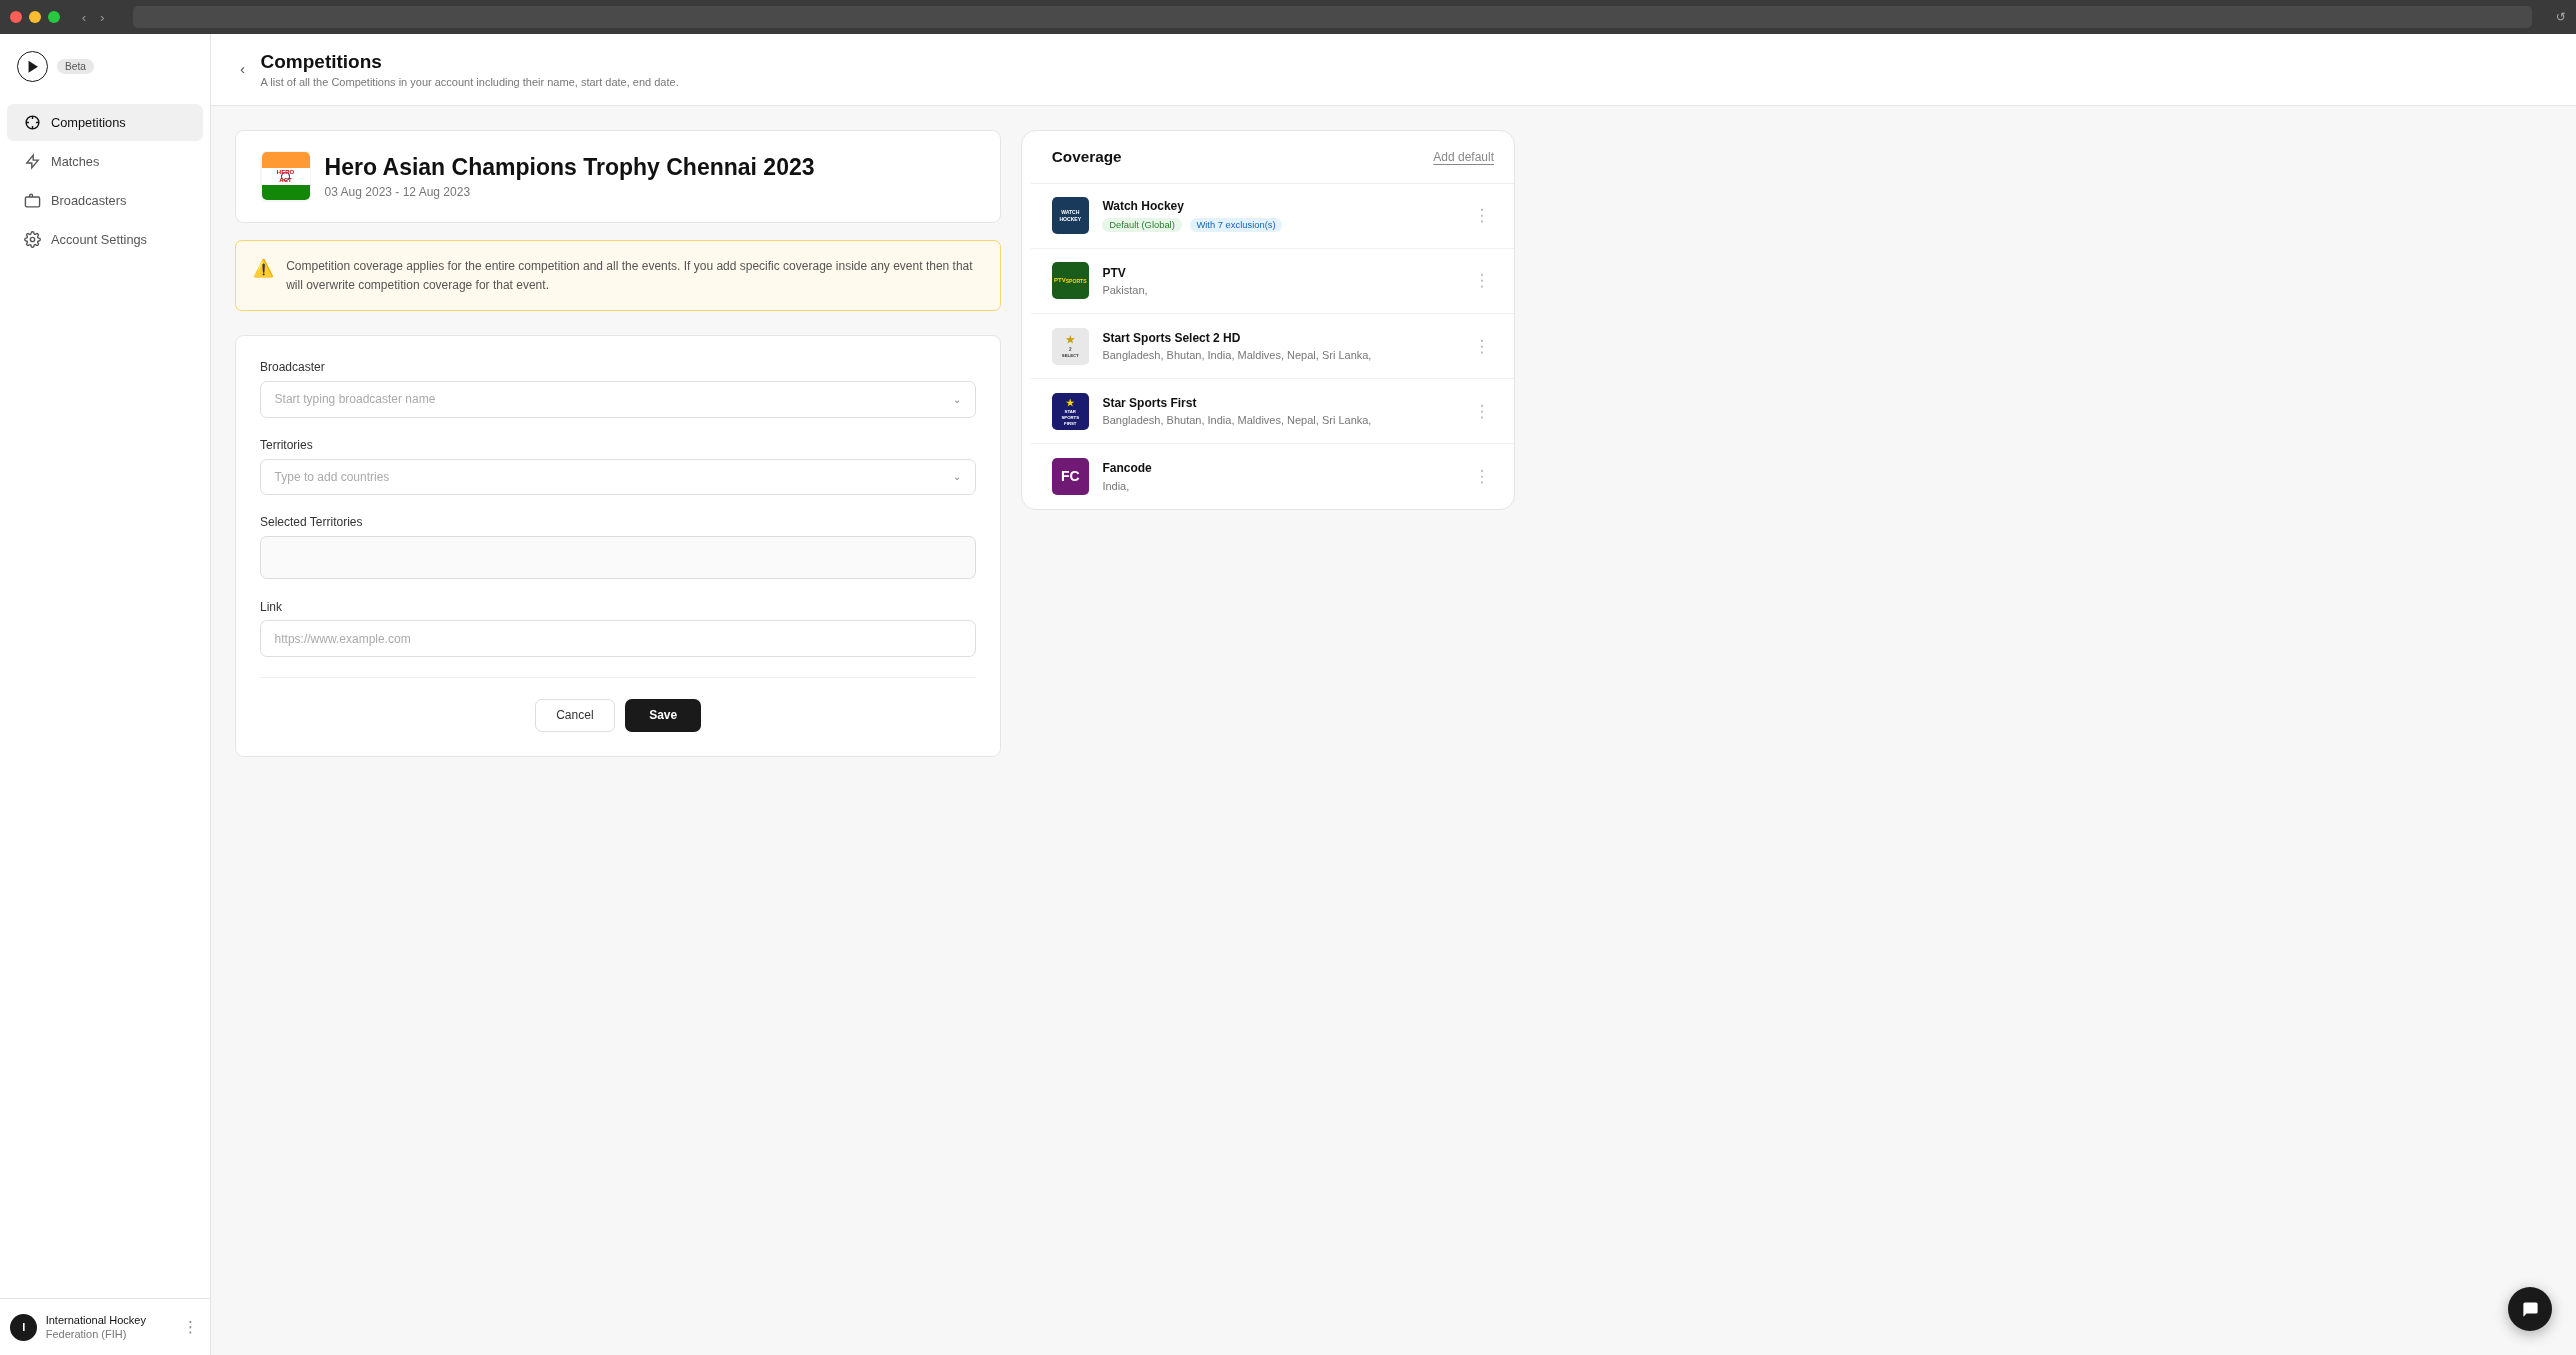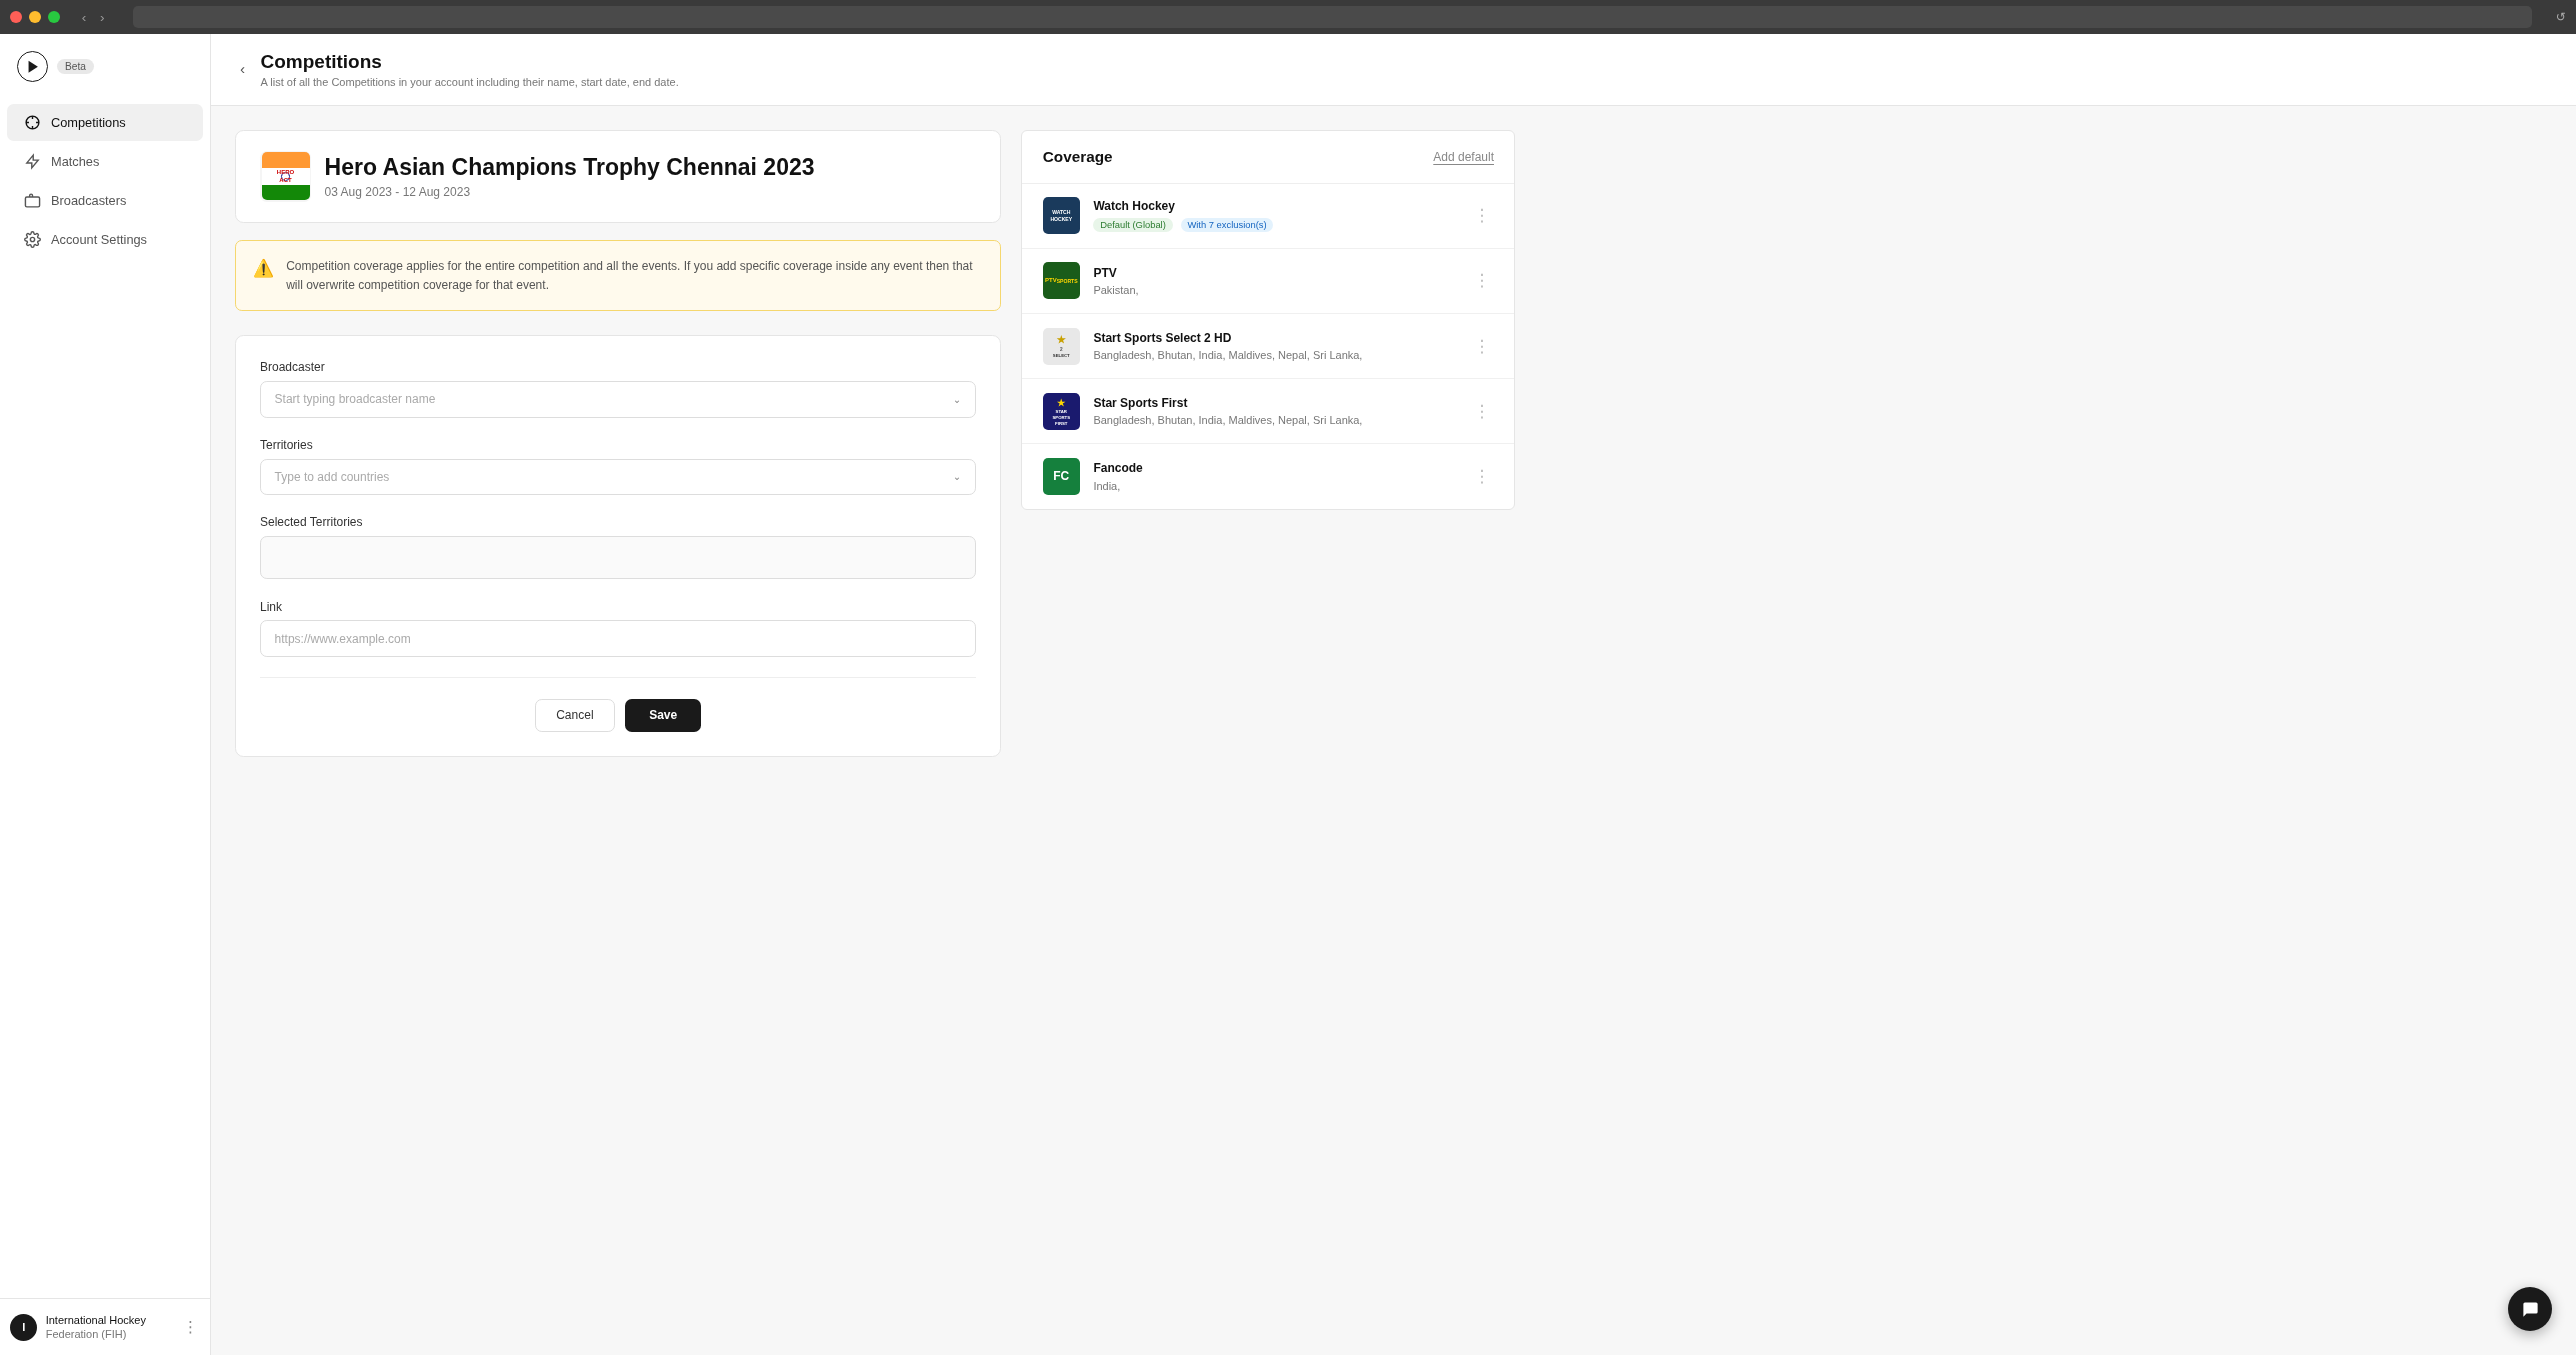--- a/index.html
+++ b/index.html
@@ -231,23 +231,24 @@
       color: #fff;
     }
 
     
     .right-panel {
       width: 494px;
       flex-shrink: 0;
     }
     .coverage-card {
       background: #fff;
-      border-radius: 6px;
+      border-radius: 15px;
       border: 0.9px solid #e5e5e5;
       overflow: hidden;
+      padding-left: 9px;
     }
     .coverage-header {
       padding: 17px 20.4px;
       display: flex;
       align-items: center;
       justify-content: space-between;
       border-bottom: 0.9px solid #eee;
     }
     .coverage-title { font-size: 15.3px; font-weight: 600; color: #111; }
     .add-default-btn {
@@ -514,21 +515,21 @@
               </div>
               <div class="coverage-info">
                 <div class="coverage-name">Star Sports First</div>
                 <div class="coverage-territories">Bangladesh, Bhutan, India, Maldives, Nepal, Sri Lanka,</div>
               </div>
               <button class="coverage-more">⋮</button>
             </div>
 
             <div class="coverage-item">
               <div class="coverage-logo">
-                <div style="background:#15803d;color:#fff;font-size:12px;font-weight:bold;text-align:center;width:100%;height:100%;display:flex;align-items:center;justify-content:center;">FC</div>
+                <div style="background:#701a75;color:#fff;font-size:14px;font-weight:bold;text-align:center;width:100%;height:100%;display:flex;align-items:center;justify-content:center;">FC</div>
               </div>
               <div class="coverage-info">
                 <div class="coverage-name">Fancode</div>
                 <div class="coverage-territories">India,</div>
               </div>
               <button class="coverage-more">⋮</button>
             </div>
 
           </div>
         </div>

